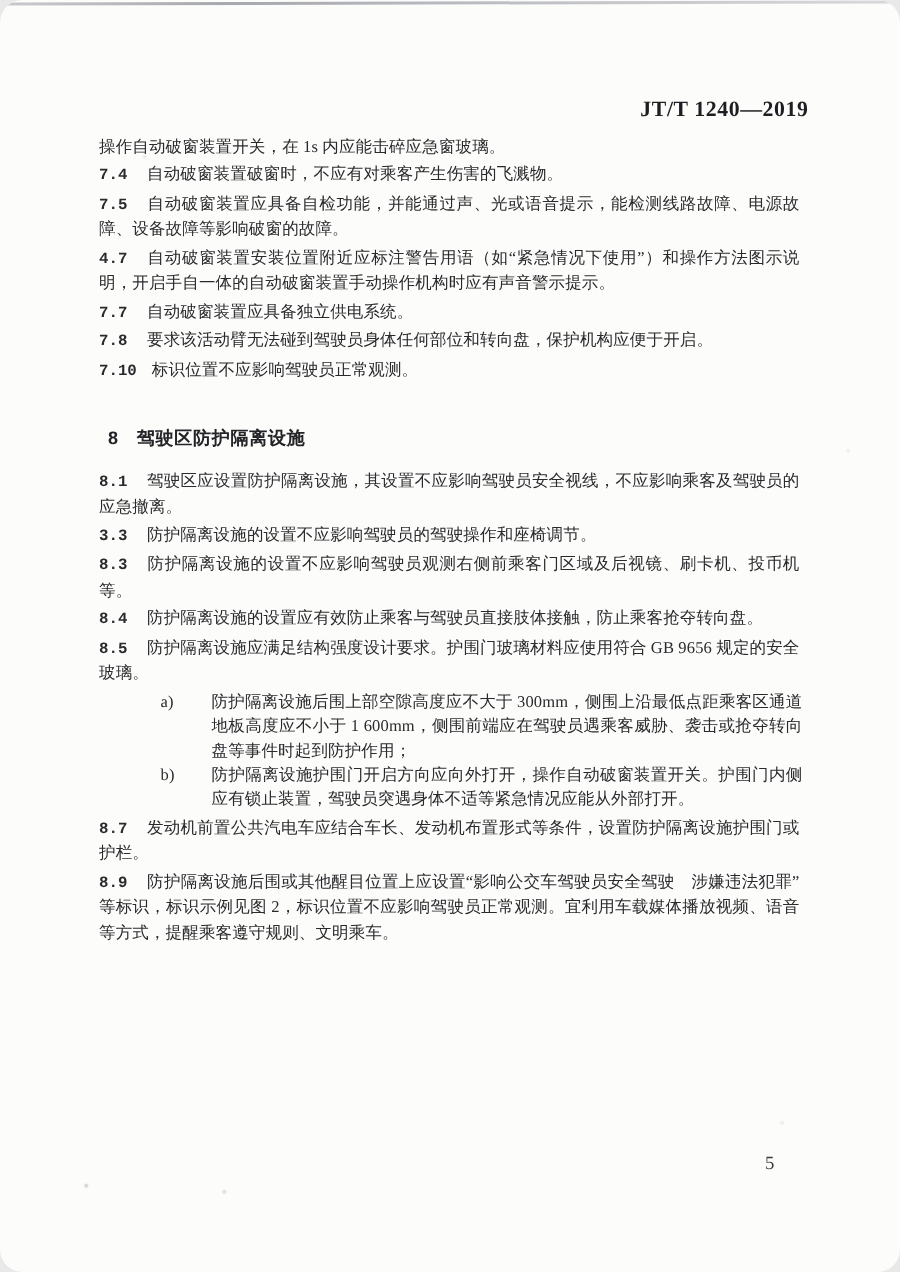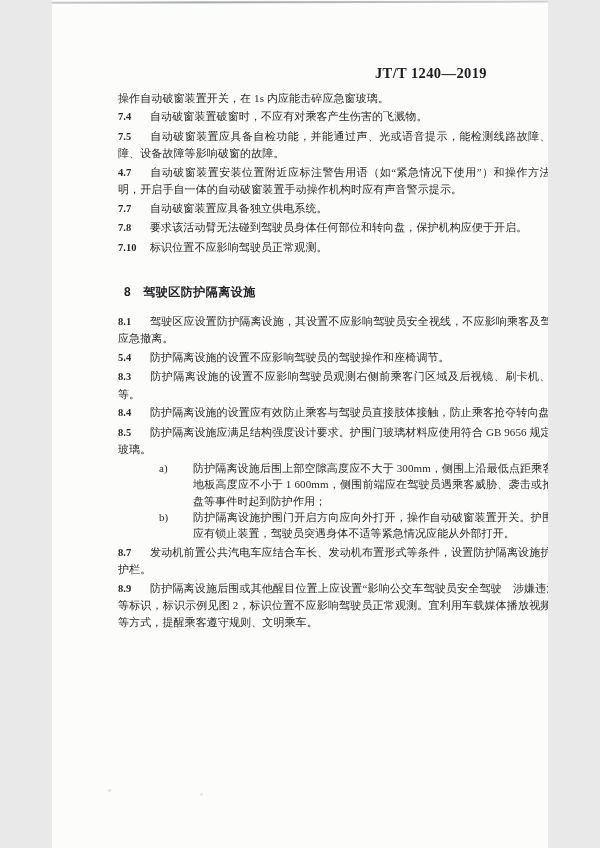--- a/index.html
+++ b/index.html
@@ -4,27 +4,28 @@
 <style>
   :root {
     --paper: #fcfcfa;
     --ink: #2a2a2e;
     --scan_line: #b3b6bd;
   }
   * { margin: 0; padding: 0; box-sizing: border-box; }
   html, body { background: #e9e9e9; }
   .page {
     position: relative;
-    width: 496px;
+    width: 600px;
     height: 848px;
     margin: 0 auto;
     background: var(--paper);
     overflow: hidden;
     font-family: "Liberation Serif", "DejaVu Serif", serif;
     color: var(--ink);
+    border-radius: 15px;
   }
   .scan-topline {
     position: absolute;
     top: 1px; left: -4px;
     width: 608px; height: 2px;
     background: linear-gradient(to right,
       rgba(160,163,170,.55), rgba(150,153,160,.85) 25%,
       rgba(165,168,175,.7) 60%, rgba(185,188,194,.55));
     transform: rotate(-0.12deg);
   }
@@ -57,21 +58,21 @@
     text-justify: inter-ideograph;
     word-break: break-all;
   }
   .block-7 { top: 88px; }
   .block-8 { top: 311px; }
   .clause { margin: 2px; }
   .num {
     display: inline-block;
     min-width: 22px;
     margin-right: 10px;
-    font-family: Liberation Serif, serif;
+    font-family: Liberation Mono, monospace;
     font-weight: bold;
     font-size: 10.5px;
     letter-spacing: 0;
   }
   .section-heading {
     position: absolute;
     left: 72px;
     top: 284px;
     font-family: "Liberation Sans", "DejaVu Sans", sans-serif;
     font-weight: bold;
@@ -118,21 +119,21 @@
     <p class="clause"><span class="num">7.8</span><span>要求该活动臂无法碰到驾驶员身体任何部位和转向盘，保护机构应便于开启。</span></p>
     <p class="clause"><span class="num">7.10</span><span>标识位置不应影响驾驶员正常观测。</span></p>
   </div>
 
   <div class="section-heading">
     <span class="h-num">8</span><span>驾驶区防护隔离设施</span>
   </div>
 
   <div class="body-block block-8">
     <p class="clause"><span class="num">8.1</span><span>驾驶区应设置防护隔离设施，其设置不应影响驾驶员安全视线，不应影响乘客及驾驶员的应急撤离。</span></p>
-    <p class="clause"><span class="num">5.4</span><span>防护隔离设施的设置不应影响驾驶员的驾驶操作和座椅调节。</span></p>
+    <p class="clause"><span class="num">3.3</span><span>防护隔离设施的设置不应影响驾驶员的驾驶操作和座椅调节。</span></p>
     <p class="clause"><span class="num">8.3</span><span>防护隔离设施的设置不应影响驾驶员观测右侧前乘客门区域及后视镜、刷卡机、投币机等。</span></p>
     <p class="clause"><span class="num">8.4</span><span>防护隔离设施的设置应有效防止乘客与驾驶员直接肢体接触，防止乘客抢夺转向盘。</span></p>
     <p class="clause"><span class="num">8.5</span><span>防护隔离设施应满足结构强度设计要求。护围门玻璃材料应使用符合 GB 9656 规定的安全玻璃。</span></p>
     <p class="list-item"><span class="list-marker">a)</span><span>防护隔离设施后围上部空隙高度应不大于 300mm，侧围上沿最低点距乘客区通道地板高度应不小于 1 600mm，侧围前端应在驾驶员遇乘客威胁、袭击或抢夺转向盘等事件时起到防护作用；</span></p>
     <p class="list-item"><span class="list-marker">b)</span><span>防护隔离设施护围门开启方向应向外打开，操作自动破窗装置开关。护围门内侧应有锁止装置，驾驶员突遇身体不适等紧急情况应能从外部打开。</span></p>
     <p class="clause"><span class="num">8.7</span><span>发动机前置公共汽电车应结合车长、发动机布置形式等条件，设置防护隔离设施护围门或护栏。</span></p>
     <p class="clause"><span class="num">8.9</span><span>防护隔离设施后围或其他醒目位置上应设置“影响公交车驾驶员安全驾驶　涉嫌违法犯罪”等标识，标识示例见图 2，标识位置不应影响驾驶员正常观测。宜利用车载媒体播放视频、语音等方式，提醒乘客遵守规则、文明乘车。</span></p>
   </div>
 
   <div class="page-number">5</div>

